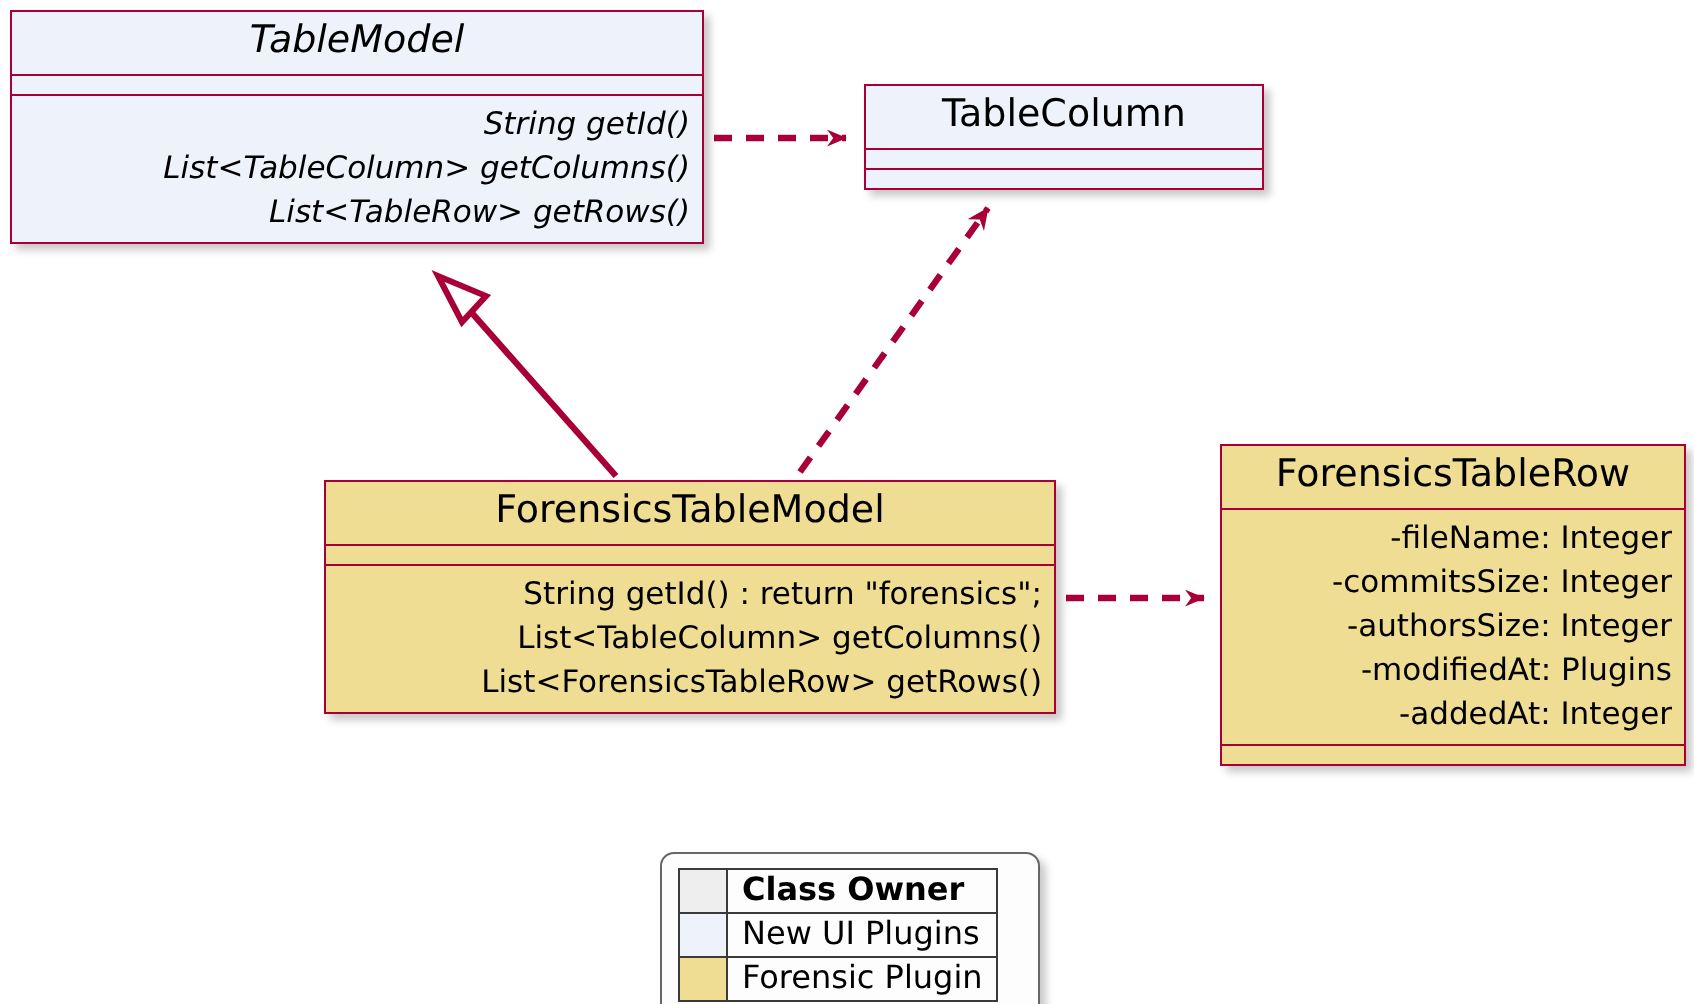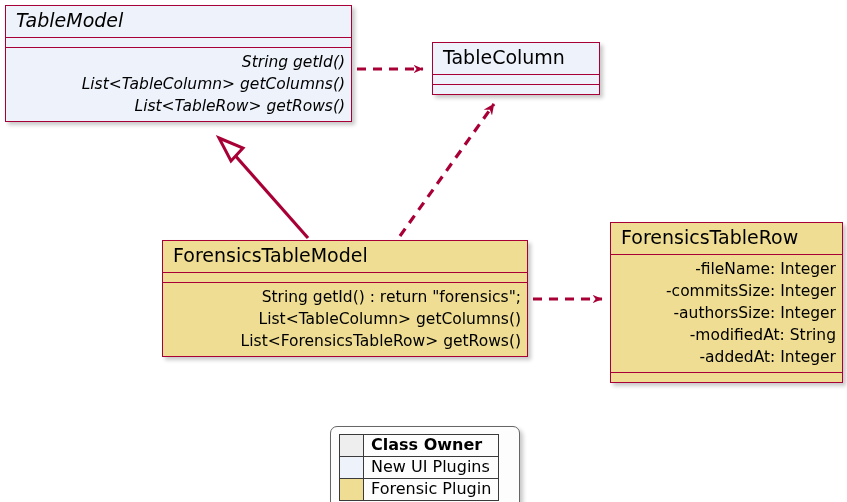--- a/index.html
+++ b/index.html
@@ -25,21 +25,21 @@
     position: absolute;
     box-sizing: border-box;
     border: 1.5px solid #a80036;
     box-shadow: 3px 3px 4px rgba(0,0,0,0.22);
     overflow: hidden;
   }
   .uml-class.fill-blue   { background: #eef2fb; }
   .uml-class.fill-yellow { background: #eedd92; }
 
   .cls-title {
-    text-align: left;
+    text-align: center;
     font-size: 19px;
     color: #000000;
     padding: 4px 10px 5px 10px;
     line-height: 1.15;
     white-space: nowrap;
   }
   .cls-title.italic { font-style: italic; }
 
   .cls-sep {
     height: 0;
@@ -146,21 +146,21 @@
     <div class="cls-sep"></div>
     <div class="cls-compartment empty"></div>
     <div class="cls-sep"></div>
     <div class="cls-compartment">
       <div class="cls-member italic">String getId()</div>
       <div class="cls-member italic">List&lt;TableColumn&gt; getColumns()</div>
       <div class="cls-member italic">List&lt;TableRow&gt; getRows()</div>
     </div>
   </div>
 
-  <div class="uml-class fill-blue" style="left:432px; top:42px; width:168px;">
+  <div class="uml-class fill-blue" style="left:432px; top:42px; width:200px;">
     <div class="cls-title">TableColumn</div>
     <div class="cls-sep"></div>
     <div class="cls-compartment empty"></div>
     <div class="cls-sep"></div>
     <div class="cls-compartment empty"></div>
   </div>
 
   <div class="uml-class fill-yellow" style="left:162px; top:240px; width:366px;">
     <div class="cls-title">ForensicsTableModel</div>
     <div class="cls-sep"></div>
@@ -173,21 +173,21 @@
     </div>
   </div>
 
   <div class="uml-class fill-yellow" style="left:610px; top:222px; width:233px;">
     <div class="cls-title">ForensicsTableRow</div>
     <div class="cls-sep"></div>
     <div class="cls-compartment">
       <div class="cls-member">-fileName: Integer</div>
       <div class="cls-member">-commitsSize: Integer</div>
       <div class="cls-member">-authorsSize: Integer</div>
-      <div class="cls-member">-modifiedAt: String</div>
+      <div class="cls-member">-modifiedAt: Plugins</div>
       <div class="cls-member">-addedAt: Integer</div>
     </div>
     <div class="cls-sep"></div>
     <div class="cls-compartment empty"></div>
   </div>
 
   <div id="legend" style="left:330px; top:426px; width:190px;">
     <table>
       <tbody>
           <tr>

